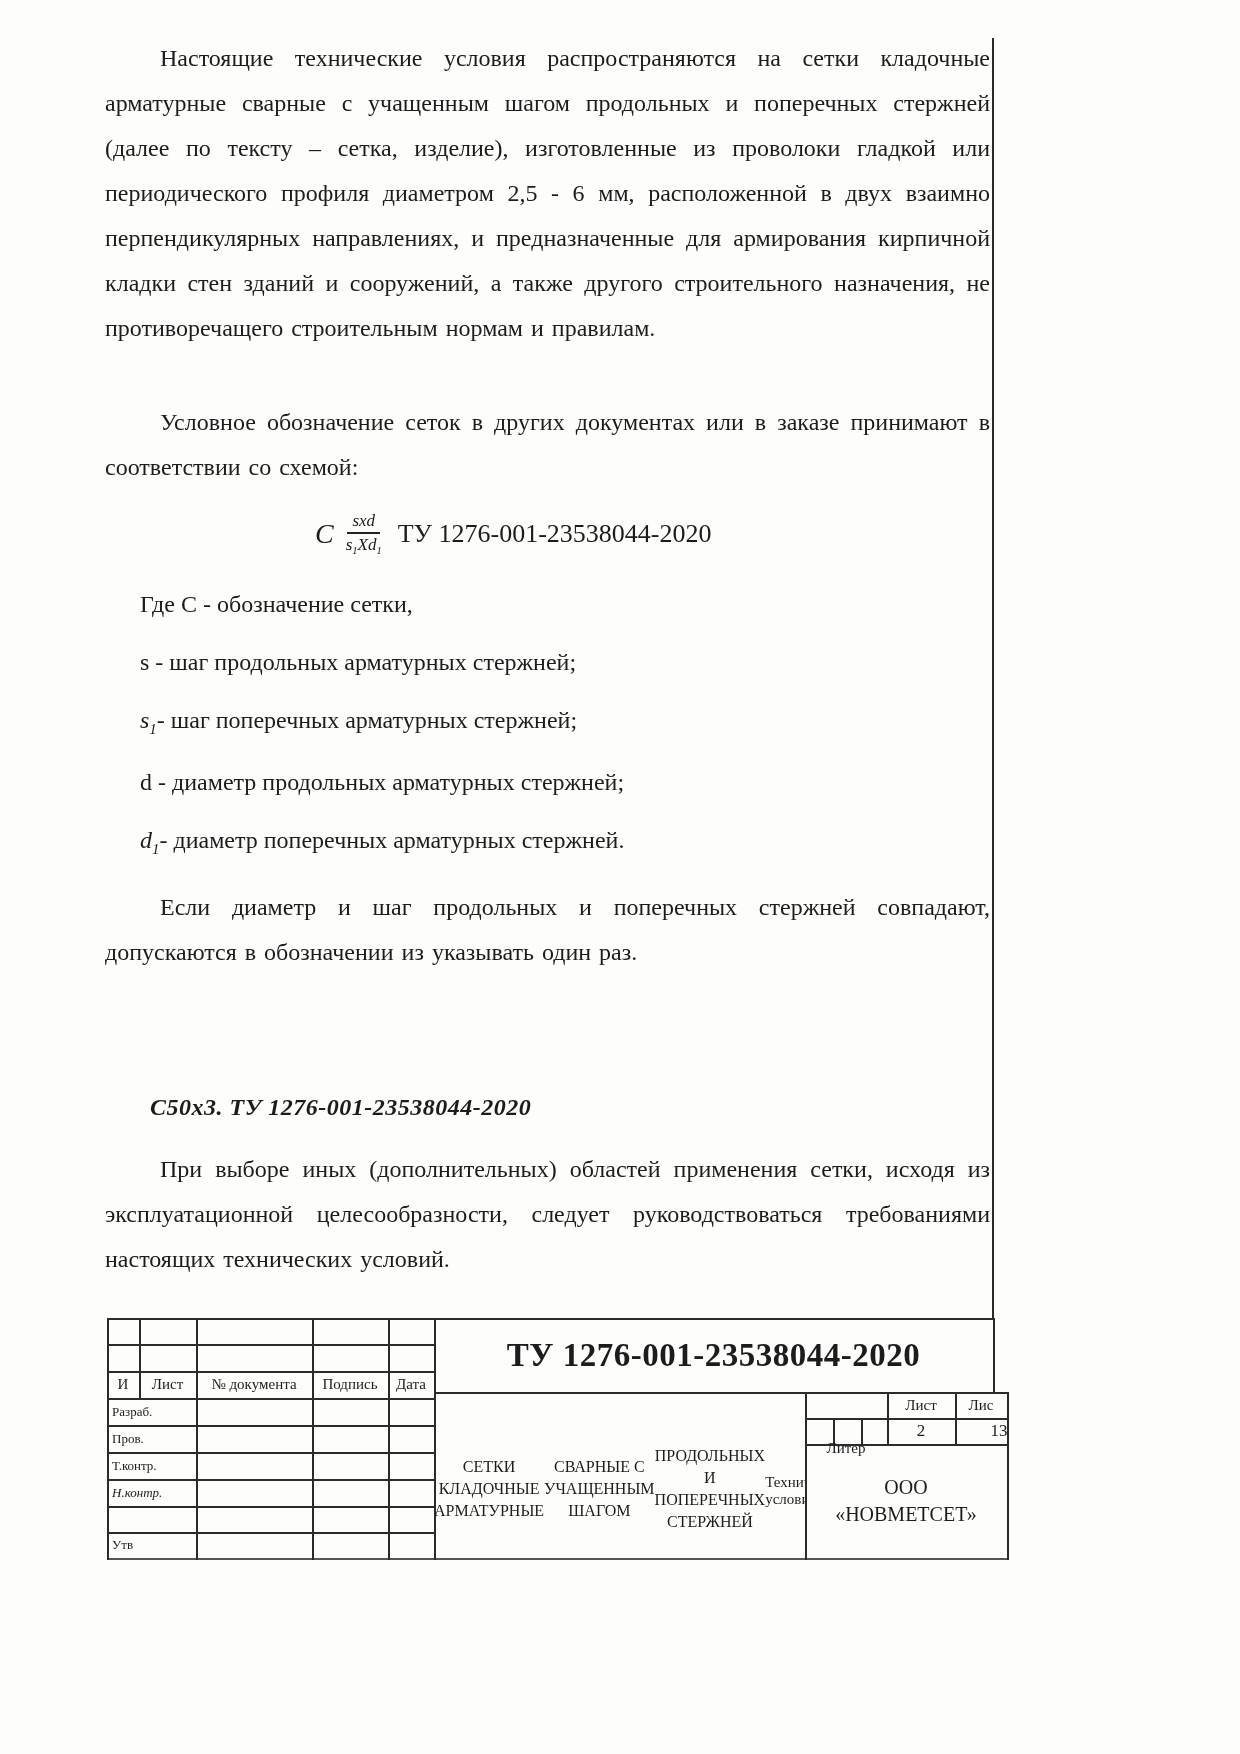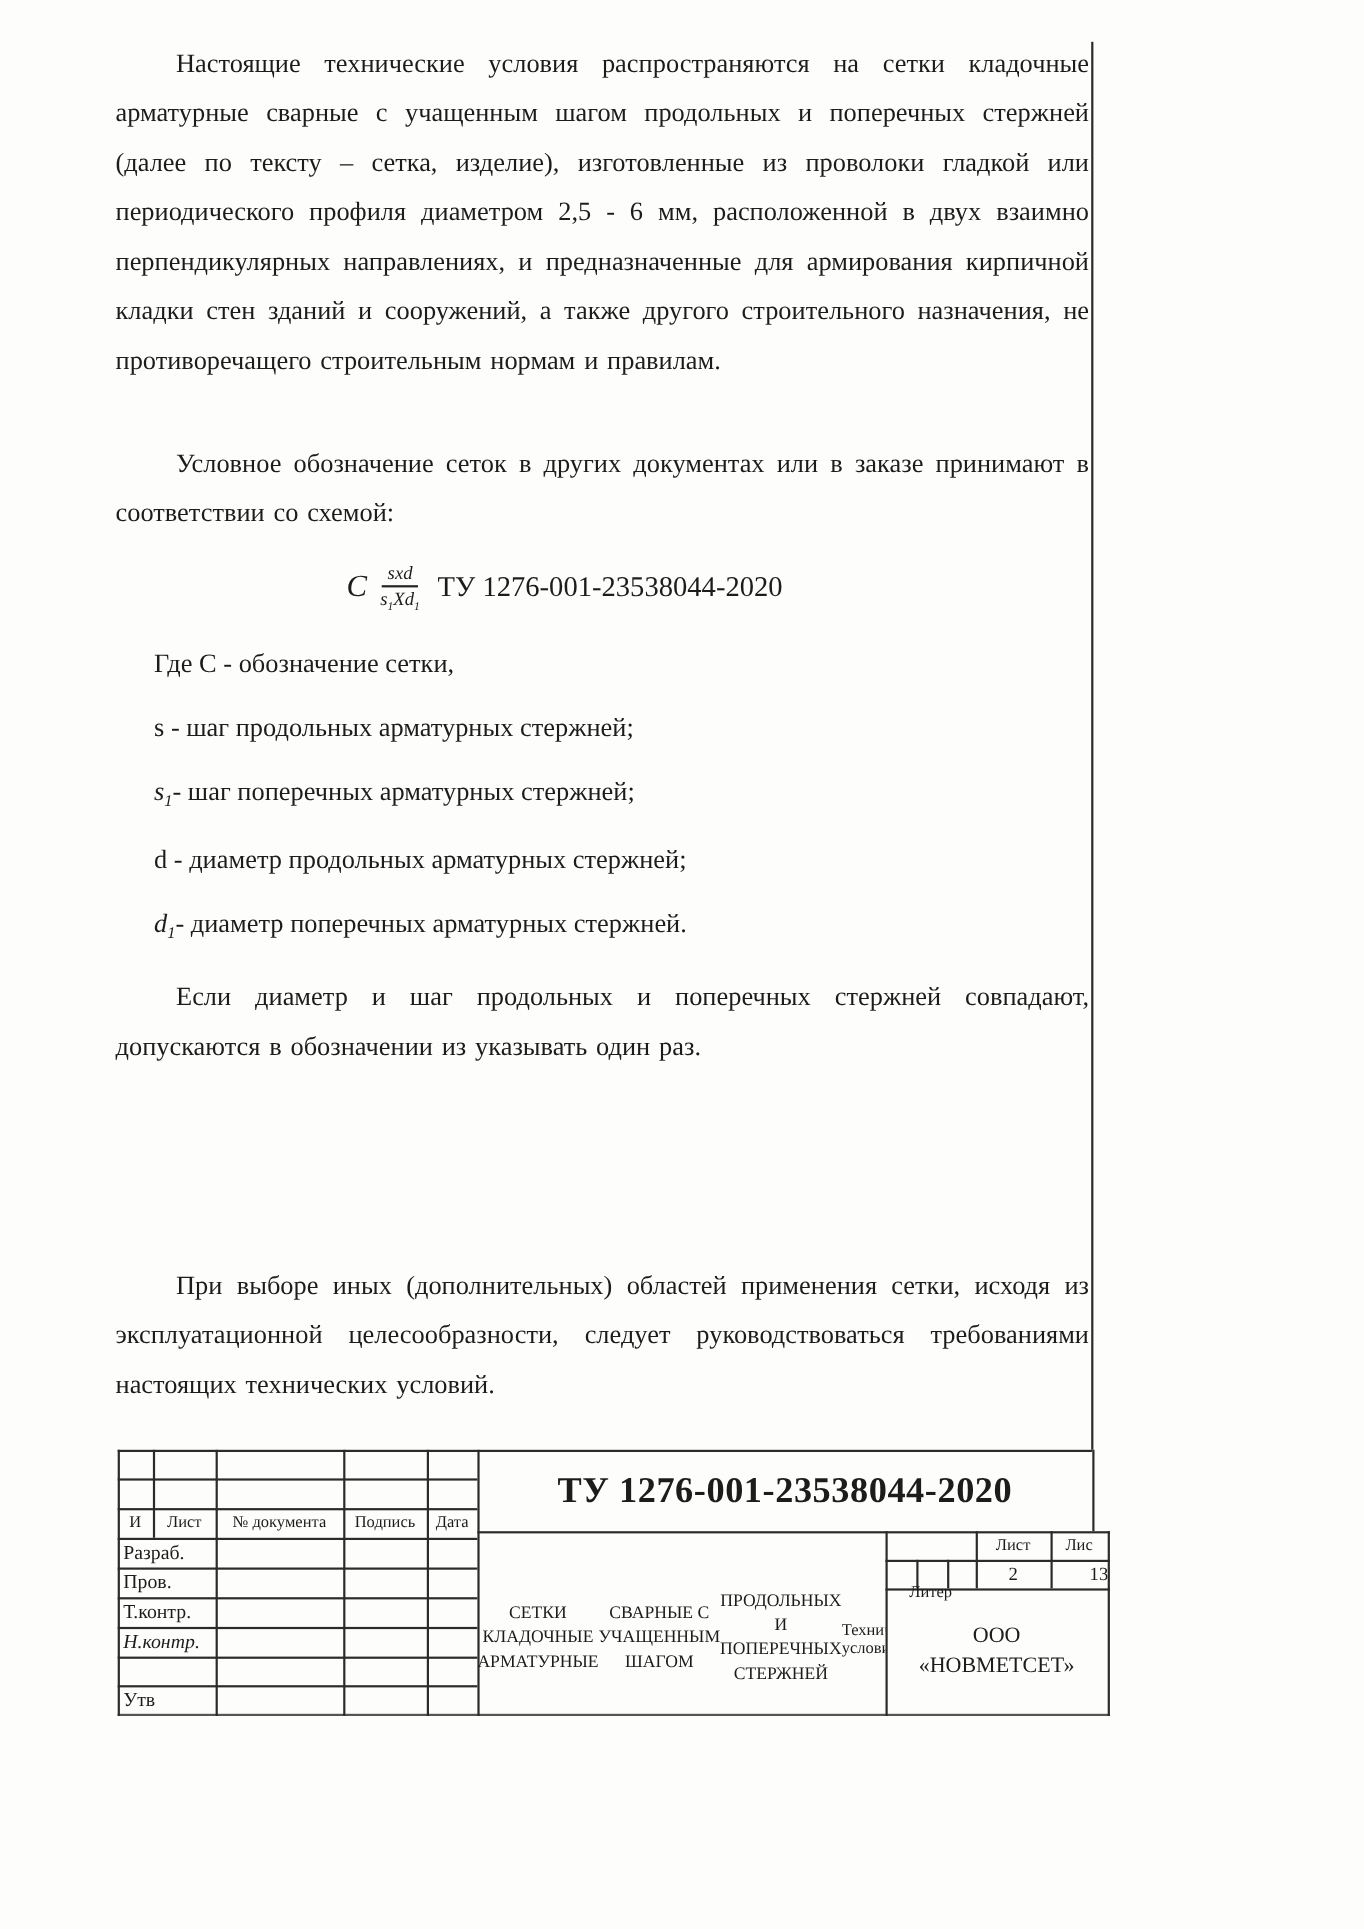--- a/index.html
+++ b/index.html
@@ -51,21 +51,21 @@
   .f-suffix { font-size:26px; margin-left:4px; }
   
   .right-border { left:992px; top:38px; width:2px; height:1280px; background:#2a2a2a; }
   
   .tb { left:107px; top:1318px; width:902px; height:242px; }
   .hline { position:absolute; height:2px; background:#2b2b2b; }
   .vline { position:absolute; width:2px; background:#2b2b2b; }
   .cell { position:absolute; display:flex; align-items:center; justify-content:center; overflow:hidden; }
   .cell-left { justify-content:flex-start; padding-left:5px; }
   .tb-small { font-size:15px; }
-  .tb-label { font-size:18px; }
+  .tb-label { font-size:13px; }
   .tb-doc { font-size:33px; font-weight:600; letter-spacing:0.5px; white-space:nowrap; }
   .tb-name-cell { flex-direction:row; justify-content:flex-start; padding-top:28px; }
   .tb-name { font-size:16px; line-height:22px; text-align:center; }
   .tb-sub { font-size:15px; margin-top:3px; }
   .tb-company-cell { flex-direction:column; }
   .tb-company { font-size:20px; line-height:27px; text-align:center; }
   .tb-val { font-size:17px; }
 </style>
 </head>
 <body>
@@ -93,20 +93,21 @@
 
   <div class="abs def-line" style="top:704px;"><span class="math">s</span><sub class="def-sub math">1</sub><span>- шаг поперечных арматурных стержней;</span></div>
 
   <div class="abs def-line" style="top:766px;"><span>d</span><sub class="def-sub"></sub><span> - диаметр продольных арматурных стержней;</span></div>
 
   <div class="abs def-line" style="top:824px;"><span class="math">d</span><sub class="def-sub math">1</sub><span>- диаметр поперечных арматурных стержней.</span></div>
 
   <div class="abs para" style="top:885px;">Если диаметр и шаг продольных и поперечных стержней совпадают, допускаются в обозначении из указывать один раз.</div>
 
 
+  <div class="abs example-line" style="top:1094px;">С50х3. ТУ 1276-001-23538044-2020</div>
 
   <div class="abs para" style="top:1147px;">При выборе иных (дополнительных) областей применения сетки, исходя из эксплуатационной целесообразности, следует руководствоваться требованиями настоящих  технических условий.</div>
 
   <div class="abs tb">
 
     <div class="hline" style="left:0;top:0;width:886px;"></div>
     <div class="hline" style="left:0;top:26px;width:327px;"></div>
     <div class="hline" style="left:0;top:53px;width:327px;"></div>
     <div class="hline" style="left:0;top:80px;width:327px;"></div>
     <div class="hline" style="left:0;top:107px;width:327px;"></div>

